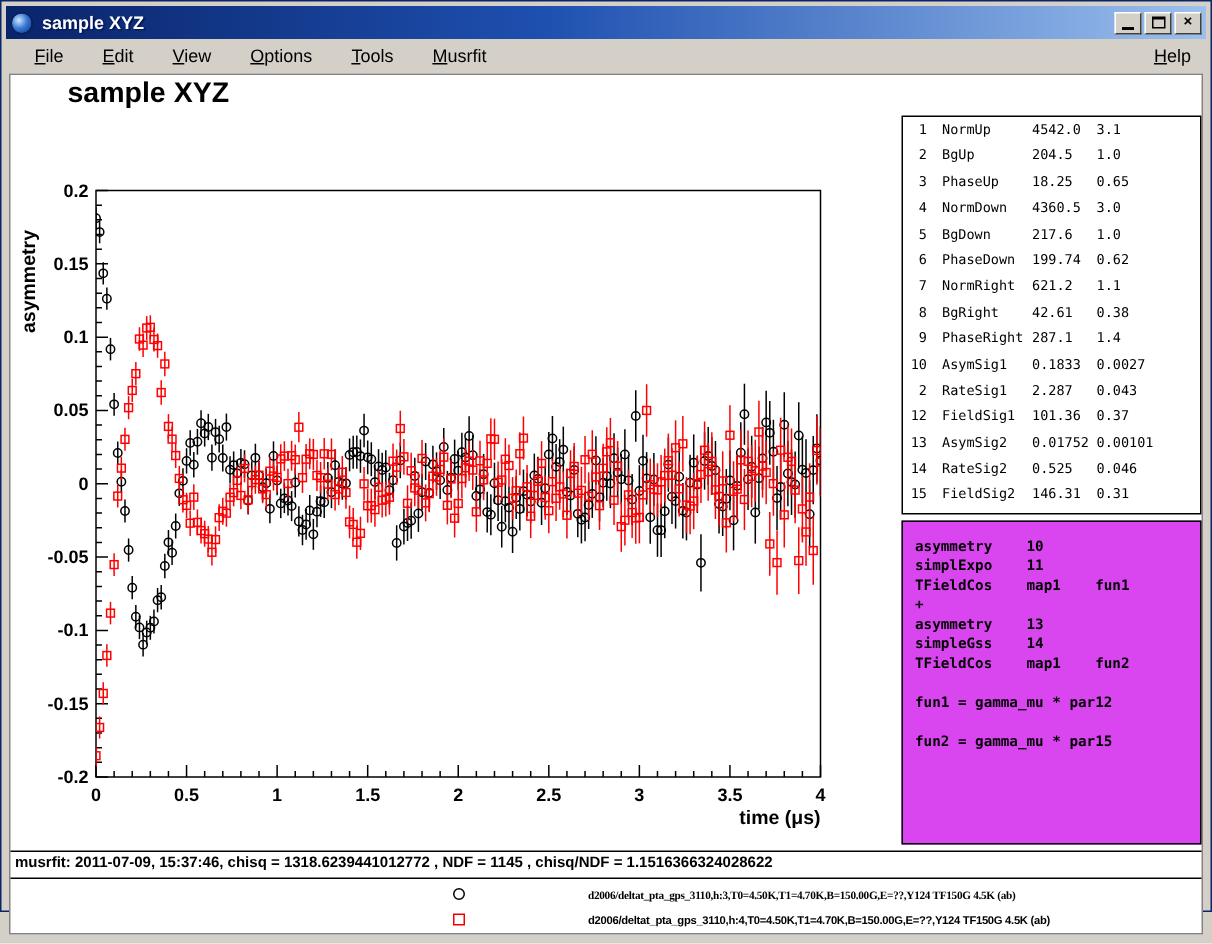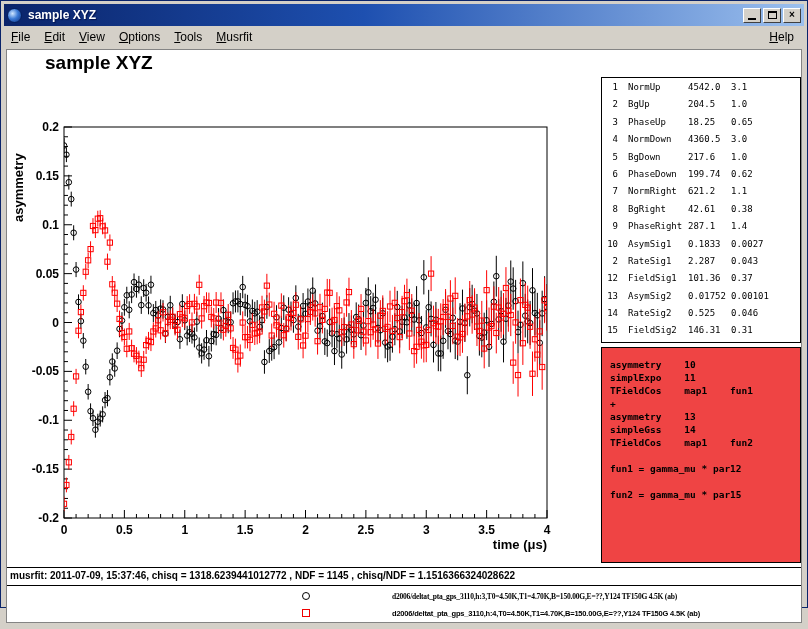--- a/index.html
+++ b/index.html
@@ -21,21 +21,21 @@
   .tb-btn { width:18px; height:15px; background:#d4d0c8; margin-left:2px;
             border:1px solid; border-color:#ffffff #404040 #404040 #ffffff;
             display:flex; align-items:center; justify-content:center; }
   .glyph-min { width:8px; height:2px; background:#000; margin-top:7px; }
   .glyph-max { width:9px; height:8px; border:1px solid #000; border-top-width:2px; }
   .glyph-close { font-size:10px; font-weight:bold; color:#000; line-height:10px; }
 
   
   .menubar { position:absolute; left:3px; top:25px; right:3px; height:22px;
              display:flex; align-items:center; font-size:12px; color:#000; }
-  .menu-item { padding:3px 7px; cursor:default; }
+  .menu-item { padding:3px 7px; cursor:default;margin-left:12px; }
   .menu-help { margin-left:auto; padding:20px 10px; }
 
   
   .canvas { position:absolute; left:5px; top:48px; width:796px; height:574px;
             background:#fff; border:1px solid #848484; }
 
   .plot-title { position:absolute; left:38px; top:2px; font-size:19px; font-weight:bold; color:#000; }
 
   svg.plot { position:absolute; left:0; top:0; width:570px; height:515px; }
 
@@ -43,21 +43,21 @@
   .param-pane { position:absolute; left:594px; top:27px; width:200px; height:266px;
                 border:1px solid #000; background:#fff;
                 font-family:"DejaVu Sans Mono", monospace; font-size:9px;
                 padding:4px 0 0 3px; }
   .prow { height:17.4px; display:flex; white-space:pre; }
   .pnum  { width:13px; text-align:right; }
   .pname { margin-left:10px; width:60px; }
   .pval  { width:43px; }
 
   .theory-pane { position:absolute; left:594px; top:297px; width:200px; height:216px;
-                 border:1px solid #000; background:#ef4444; }
+                 border:1px solid #000; background:#d946ef; }
   .theory-pre { font-family:"DejaVu Sans Mono", monospace; font-size:9.5px; font-weight:bold;
                 line-height:13px; padding:10px 0 0 8px; white-space:pre; color:#000; }
 
   
   .sep1 { position:absolute; left:0; top:517px; width:794px; height:1px; background:#000; }
   .status-line { position:absolute; left:3px; top:520px; font-size:10px; font-weight:bold; color:#000;
                  white-space:nowrap; }
   .sep2 { position:absolute; left:0; top:535px; width:794px; height:1px; background:#000; }
   .legend-row { position:absolute; left:0; width:794px; height:16px; }
   .legend-row.r1 { top:538px;font-family:Liberation Serif, serif; }

